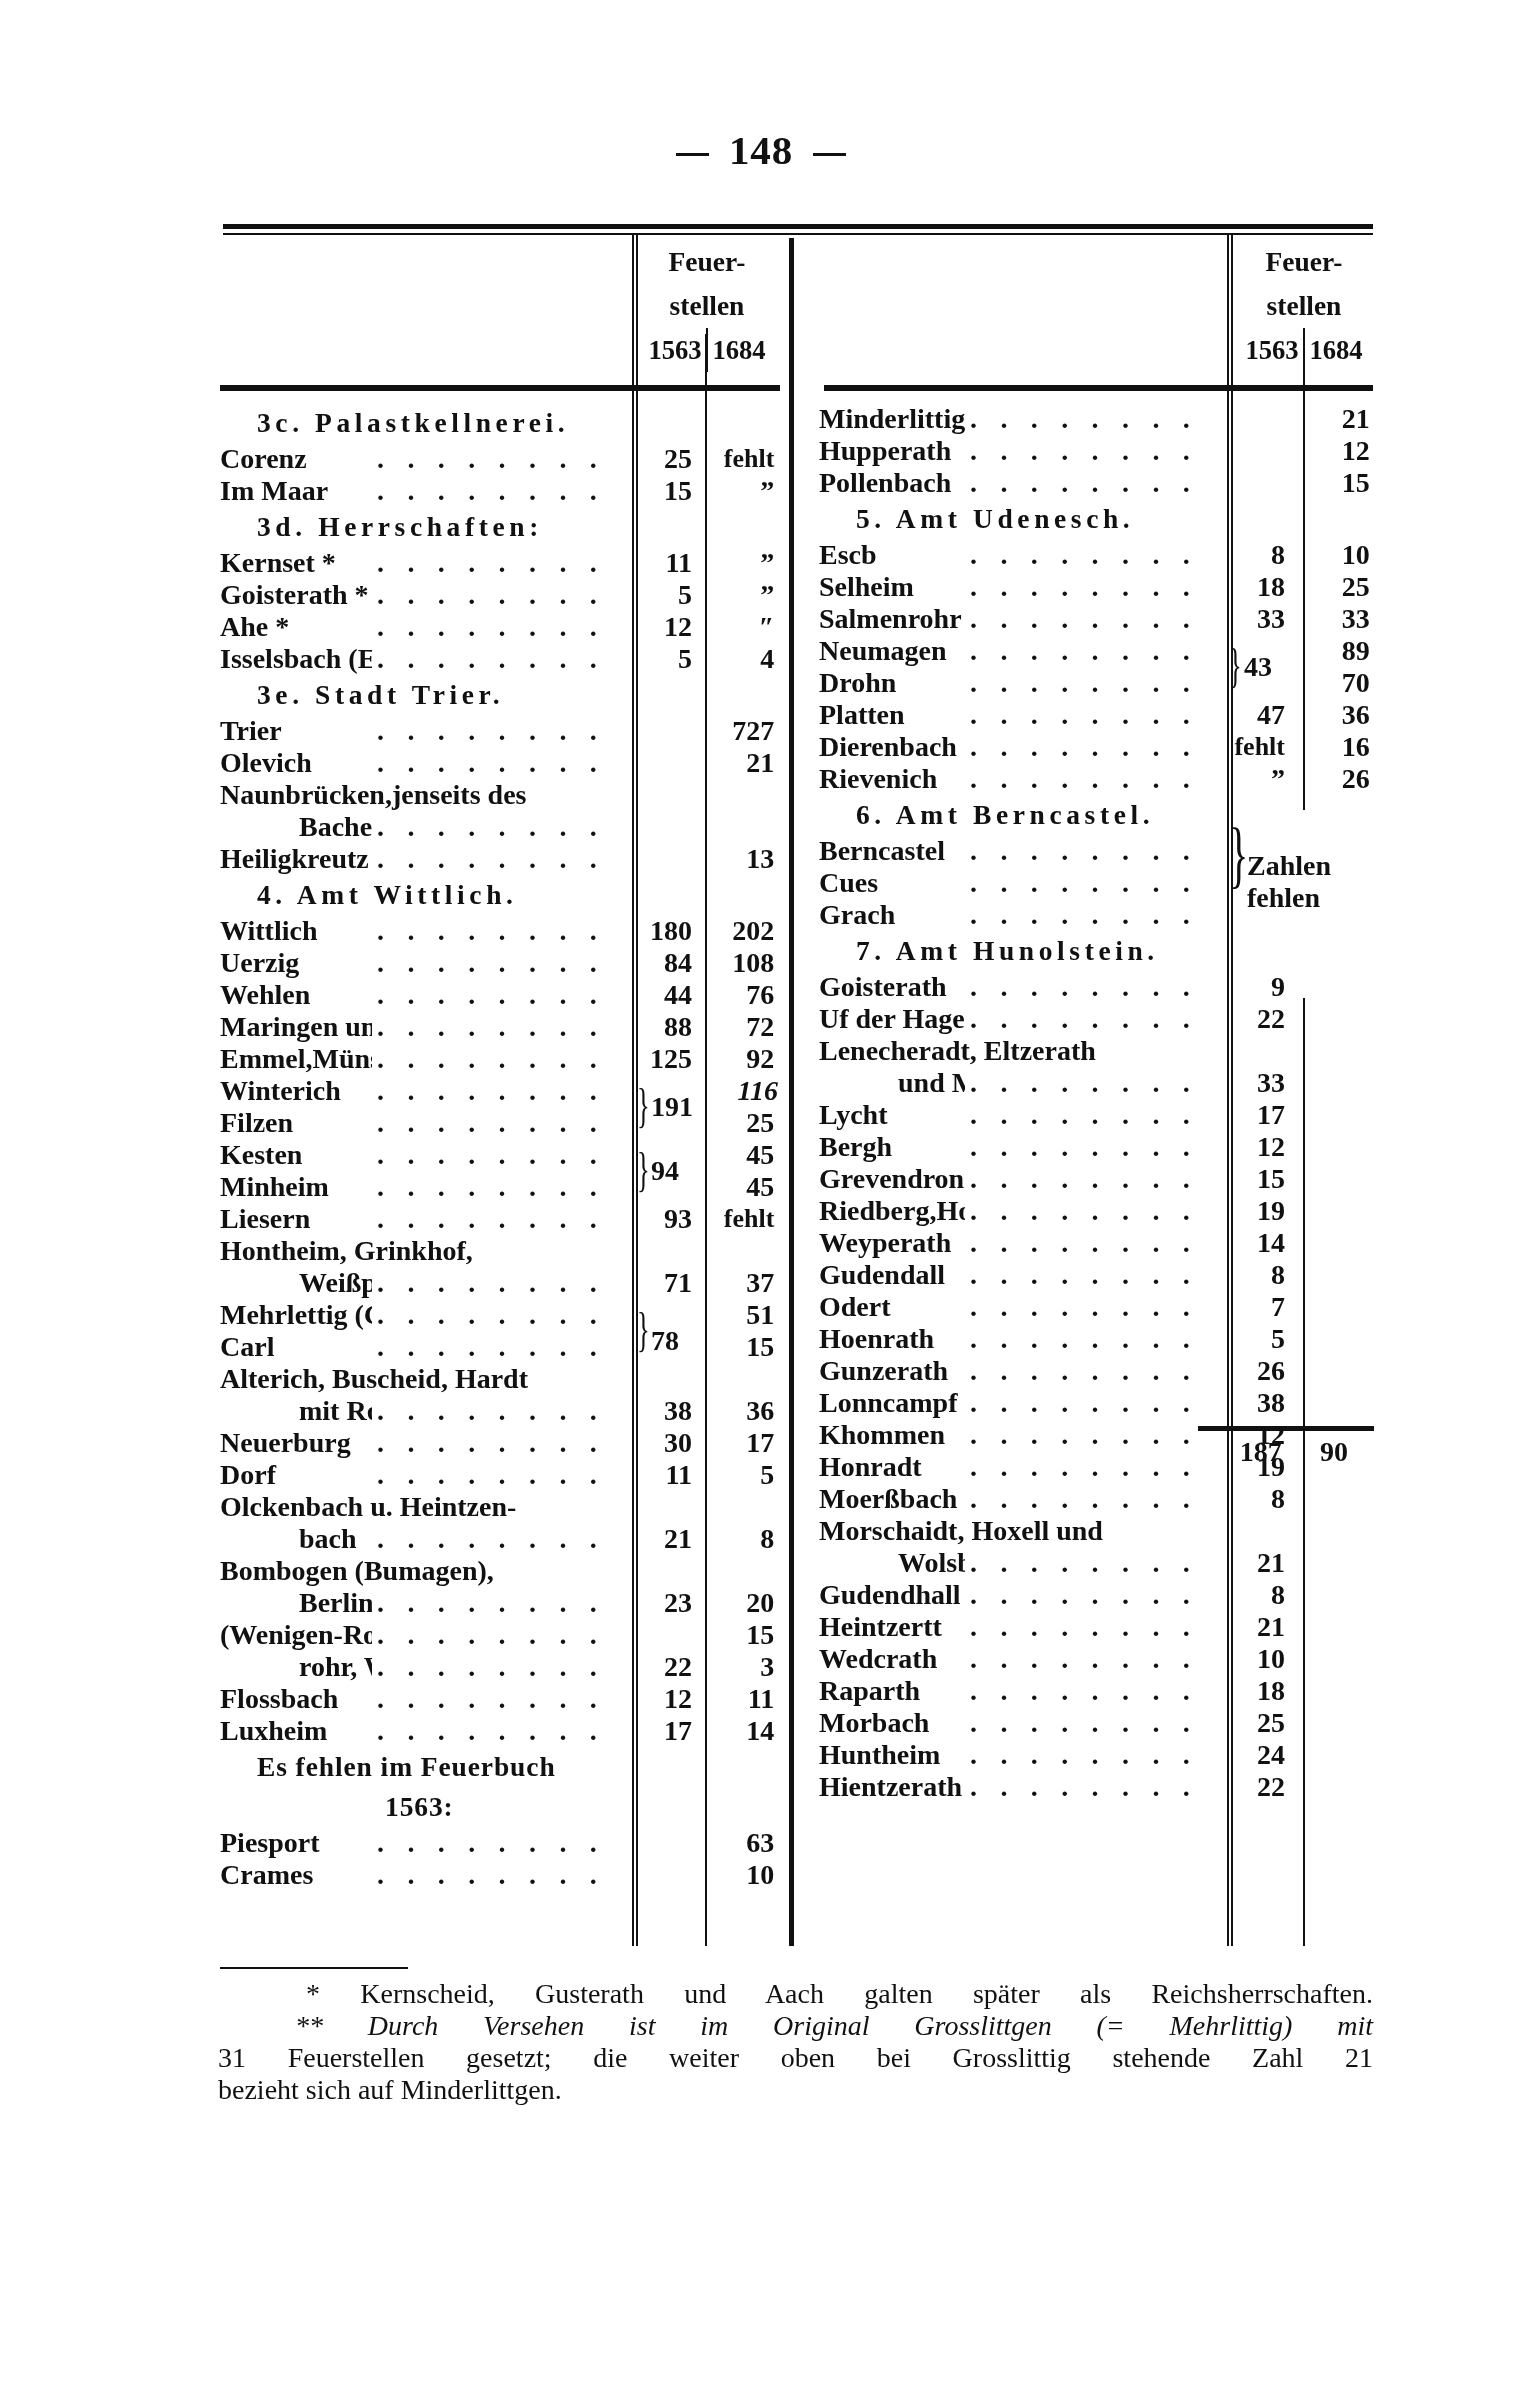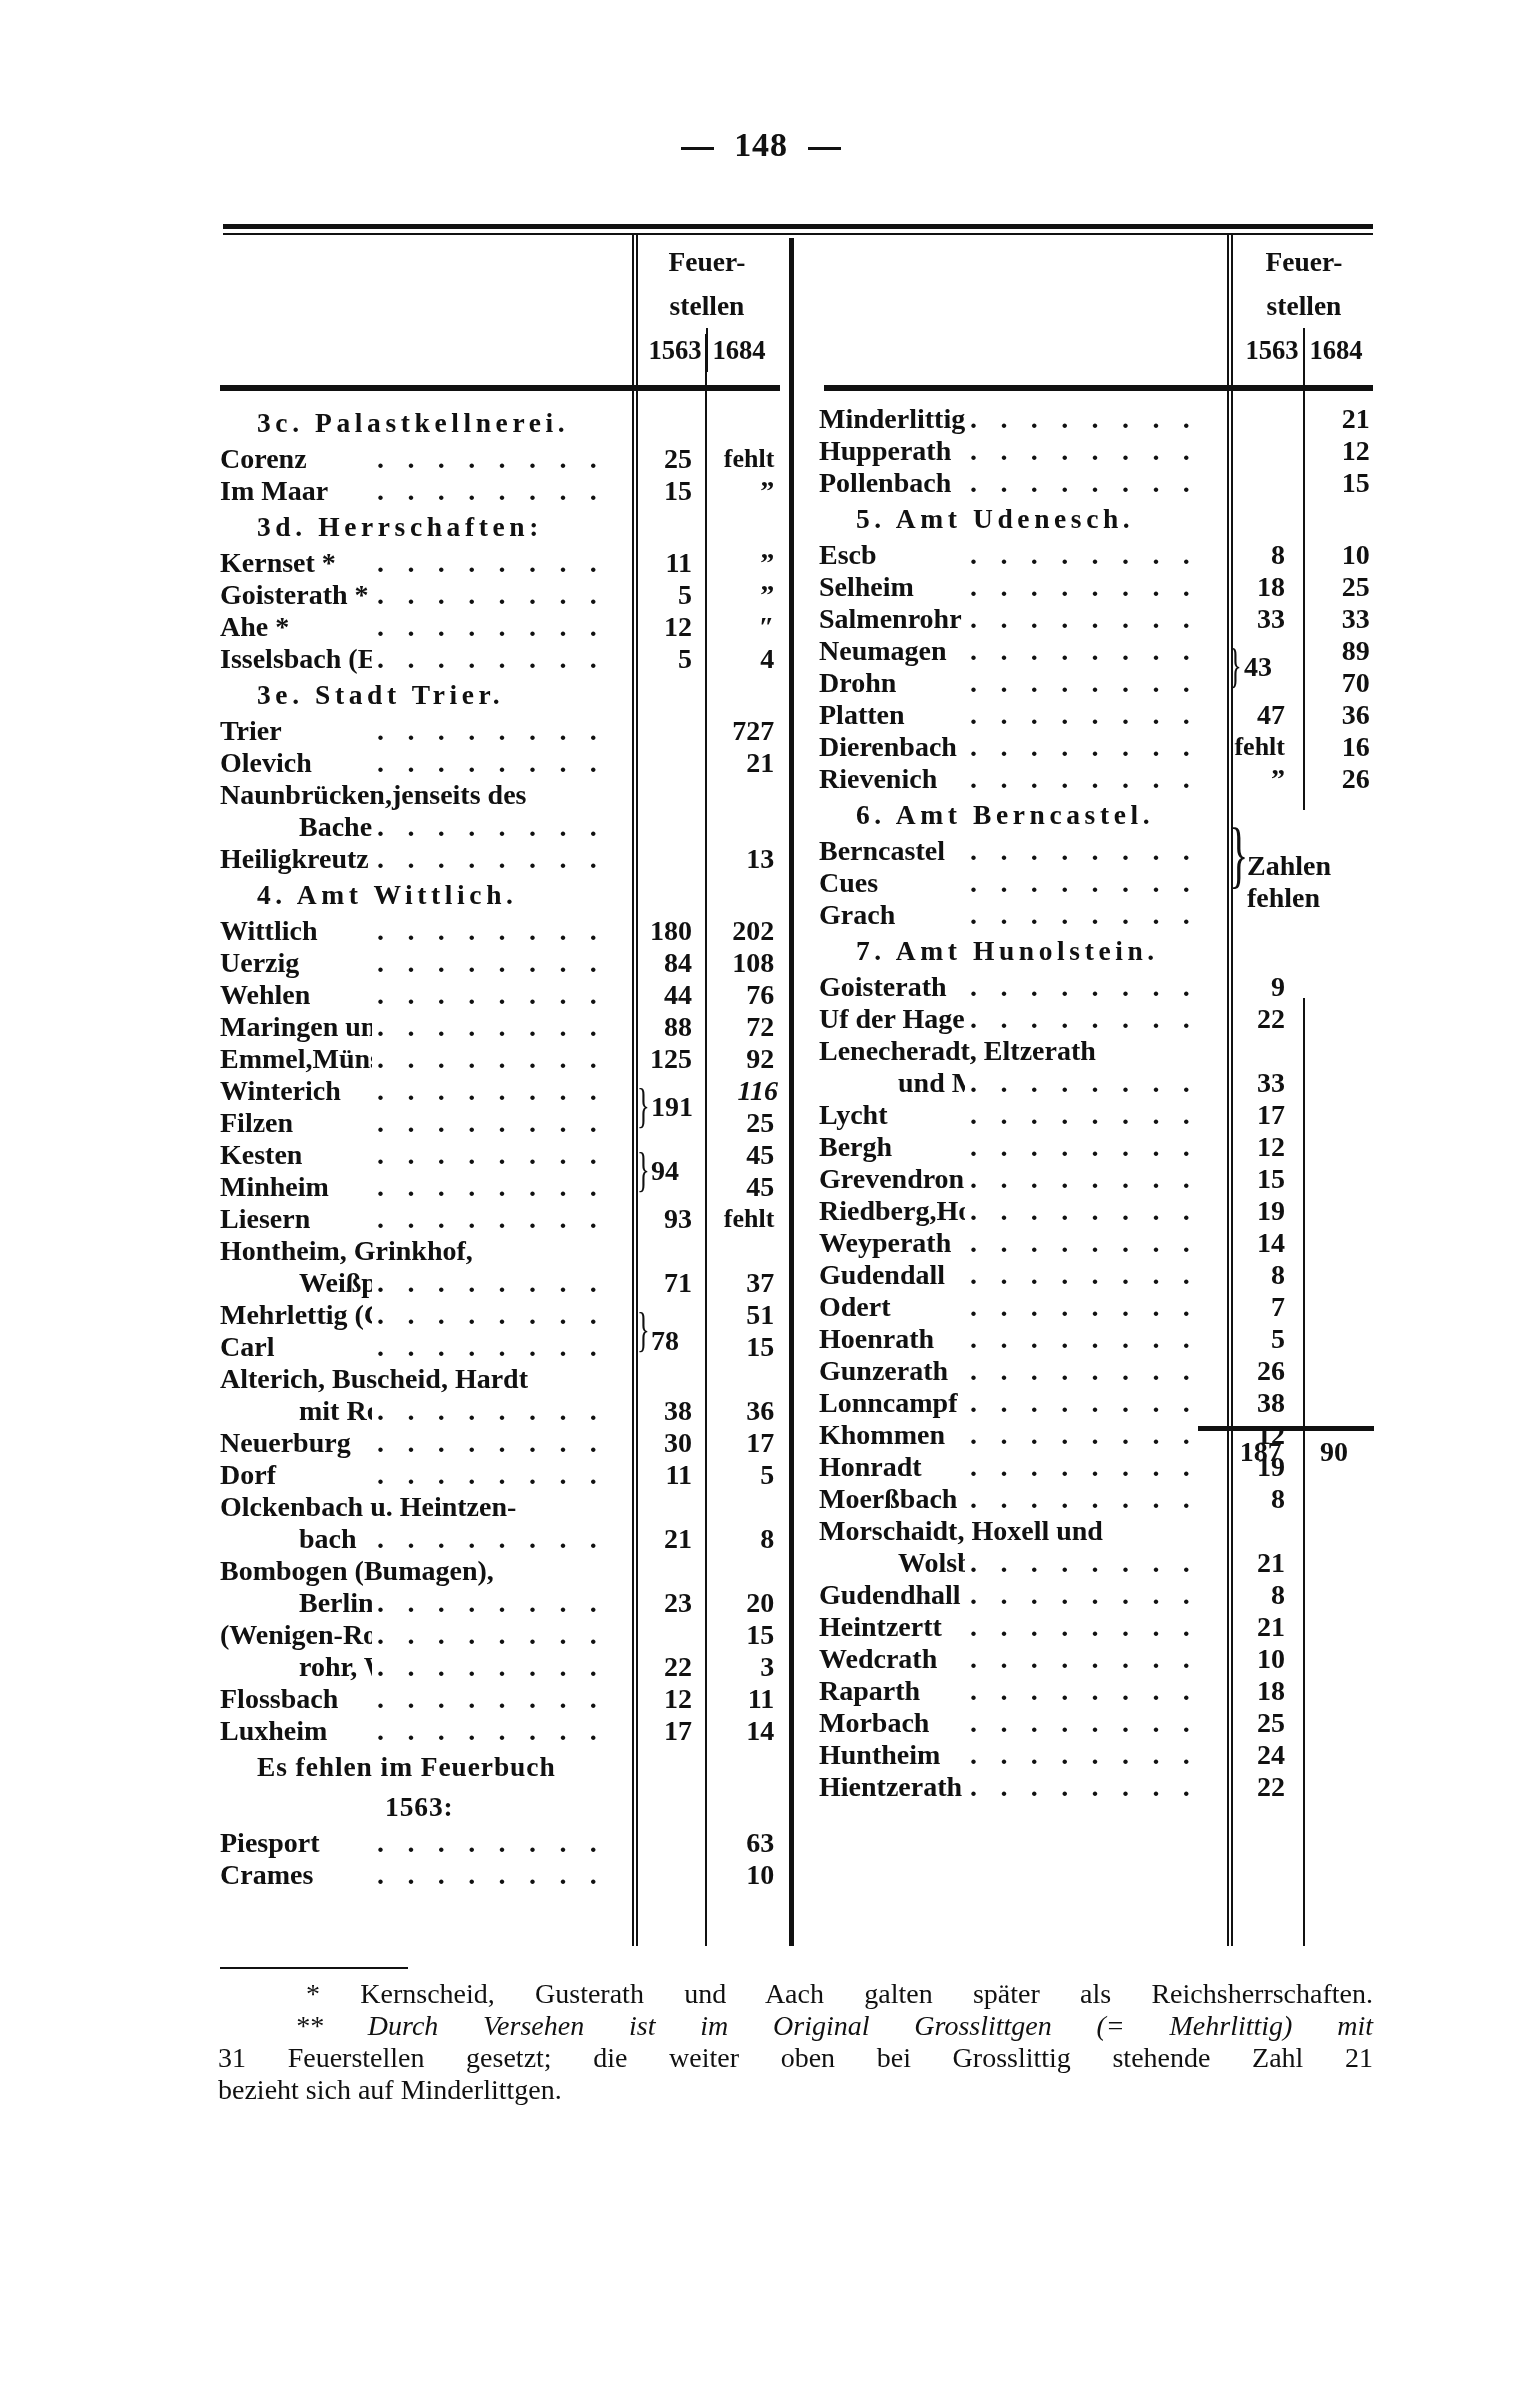--- a/index.html
+++ b/index.html
@@ -1,19 +1,19 @@
 <!DOCTYPE html>
 <html style="font-size:14.6px"><head>
 <meta charset="utf-8">
 <style>
   html, body { margin: 0; padding: 0; background: #ffffff; }
   body { width: 1522px; height: 2401px; position: relative; overflow: hidden;
          font-family: "Liberation Serif", "DejaVu Serif", serif; color: #111; }
   .page-number { position: absolute; top: 126px; left: 0; width: 1522px; text-align: center;
-                 font-size: 34px; font-weight: bold; letter-spacing: 0.9px; }
+                 font-size: 41px; font-weight: bold; letter-spacing: 0.9px; }
   .page-number .dash { display: inline-block; width: 33px; height: 2.7px; background: #111; vertical-align: middle; margin: 0 20px; }
 
   .rule-top1 { position: absolute; left: 223px; top: 224px; width: 1150px; height: 4.6px; background: #111; }
   .rule-top2 { position: absolute; left: 223px; top: 233px; width: 1150px; height: 1.8px; background: #111; }
   .rule-head-left { position: absolute; left: 220px; top: 385px; width: 560px; height: 5.5px; background: #111; }
   .rule-head-right { position: absolute; left: 824px; top: 385px; width: 549px; height: 5.5px; background: #111; }
   .vline { position: absolute; background: #111; }
 
   .head-block { position: absolute; text-align: center; font-weight: bold; font-size: 27.5px; line-height: 44px; }
   .head-block .years { display: flex; justify-content: center; font-size: 26.6px; }

